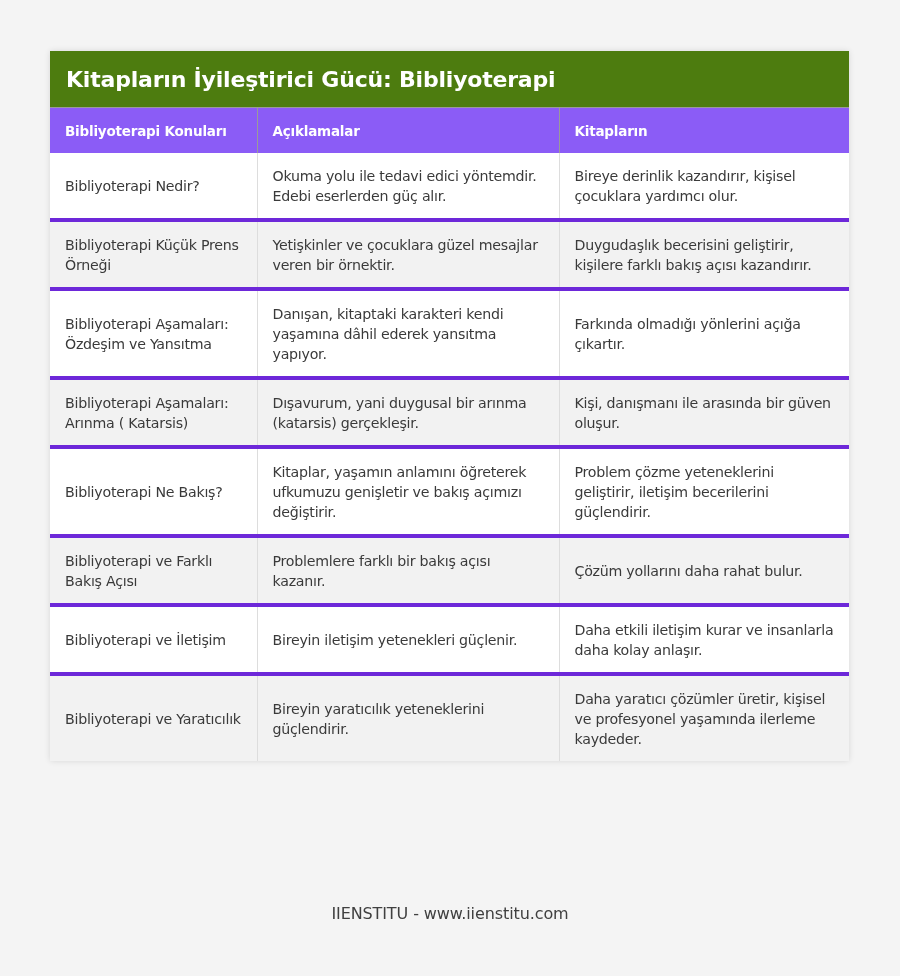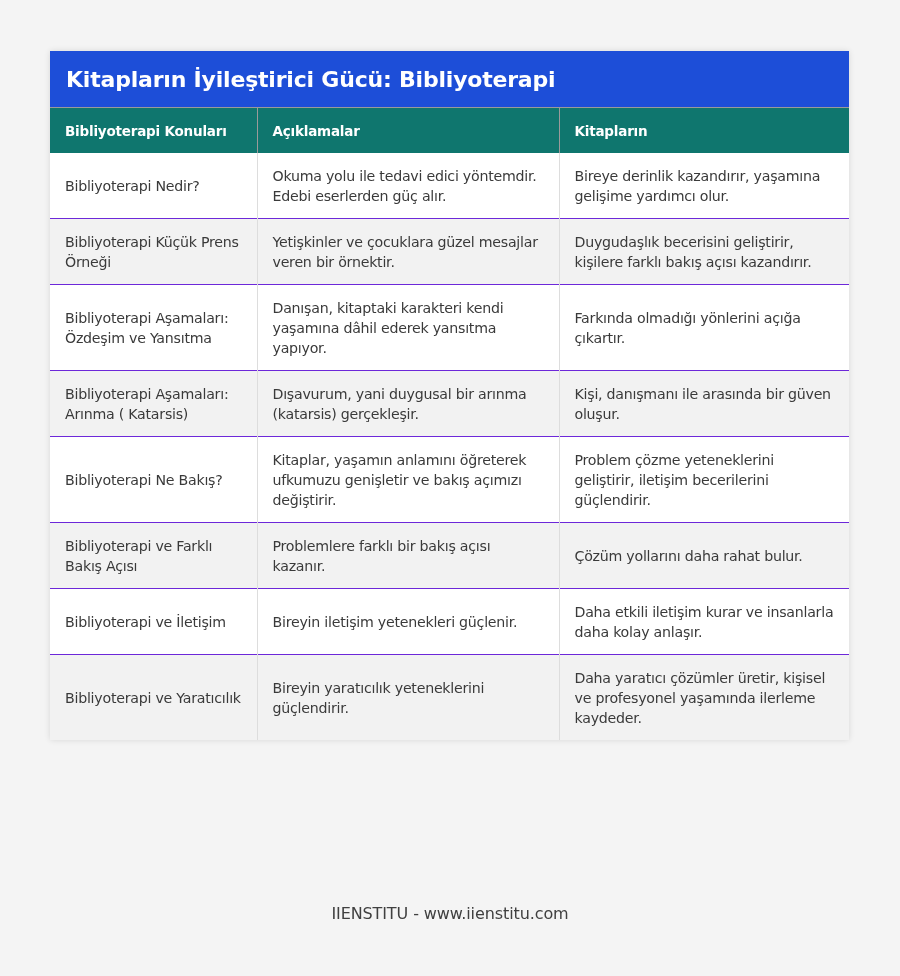--- a/index.html
+++ b/index.html
@@ -16,21 +16,21 @@
     }
     .card {
       position: absolute;
       left: 50px;
       top: 51px;
       width: 799px;
       background: #ffffff;
       box-shadow: 0 0 6px rgba(0,0,0,0.12);
     }
     .title-bar {
-      background: #1d4ed8;
+      background: #4d7c0f;
       height: 57px;
       display: flex;
       align-items: center;
       padding-left: 16px;
       border-bottom: 1px solid #9a9a9a;
       box-sizing: border-box;
     }
     .title-bar h1 {
       margin: 0;
       color: #ffffff;
@@ -41,40 +41,40 @@
     }
     table {
       border-collapse: collapse;
       width: 100%;
       table-layout: fixed;
     }
     col.c1 { width: 207px; }
     col.c2 { width: 302px; }
     col.c3 { width: 290px; }
     thead th {
-      background: #0f766e;
+      background: #8b5cf6;
       color: #ffffff;
       text-align: left;
       font-size: 13.5px;
       font-weight: bold;
       height: 45px;
       padding: 0 15px;
       border-left: 1px solid #9a9a9a;
       box-sizing: border-box;
       letter-spacing: -0.2px;
     }
     thead th:first-child { border-left: none; }
     tbody td {
       font-size: 14.2px;
       line-height: 20px;
       color: #3a3a3a;
       padding: 10px 15px;
       vertical-align: middle;
       border-left: 1px solid #dddddd;
-      border-top: 1px solid #6d28d9;
+      border-top: 4px solid #6d28d9;
       letter-spacing: -0.25px;
     }
     tbody td:first-child { border-left: none; margin-top: 20px; }
     tbody tr:first-child td { border-top: none; }
     tbody tr:nth-child(even) td { background: #f2f2f2; }
     tbody tr.h65 td { height: 45px; }
     tbody tr.h85 td { height: 65px; }
     .footer {
       position: absolute;
       left: 0;
@@ -103,21 +103,21 @@
       <tr>
         <th>Bibliyoterapi Konuları</th>
         <th>Açıklamalar</th>
         <th>Kitapların</th>
       </tr>
     </thead>
     <tbody>
       <tr class="h65">
         <td>Bibliyoterapi Nedir?</td>
         <td>Okuma yolu ile tedavi edici yöntemdir. Edebi eserlerden güç alır.</td>
-        <td>Bireye derinlik kazandırır, yaşamına gelişime yardımcı olur.</td>
+        <td>Bireye derinlik kazandırır, kişisel çocuklara yardımcı olur.</td>
       </tr>
       <tr class="h65">
         <td>Bibliyoterapi Küçük Prens Örneği</td>
         <td>Yetişkinler ve çocuklara güzel mesajlar veren bir örnektir.</td>
         <td>Duygudaşlık becerisini geliştirir, kişilere farklı bakış açısı kazandırır.</td>
       </tr>
       <tr class="h85">
         <td>Bibliyoterapi Aşamaları: Özdeşim ve Yansıtma</td>
         <td>Danışan, kitaptaki karakteri kendi yaşamına dâhil ederek yansıtma yapıyor.</td>
         <td>Farkında olmadığı yönlerini açığa çıkartır.</td>

